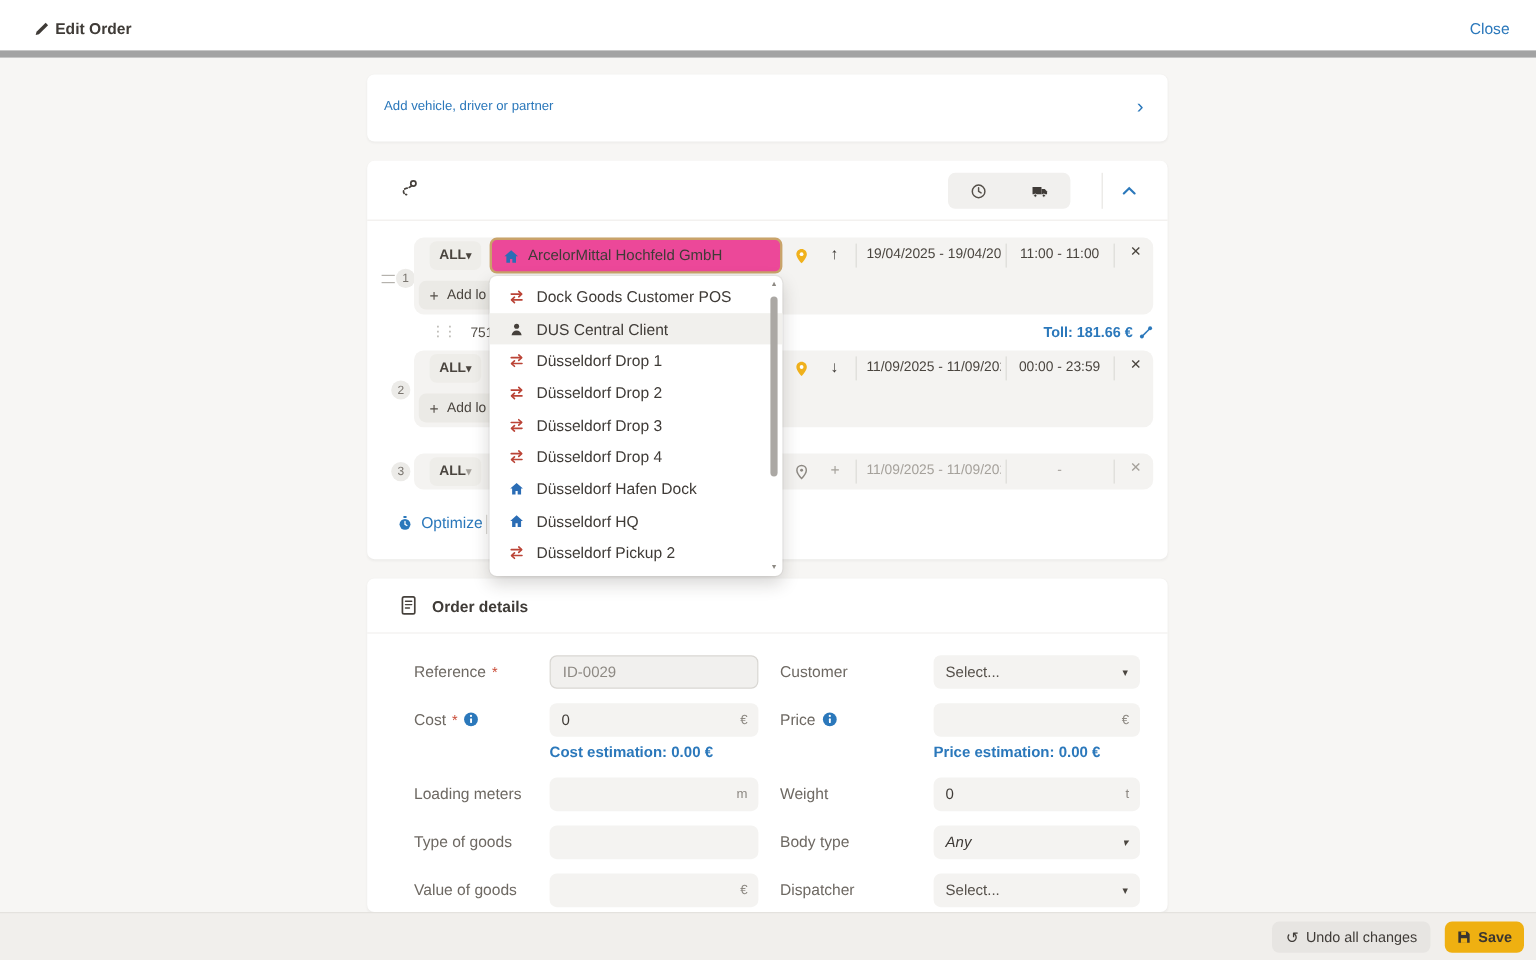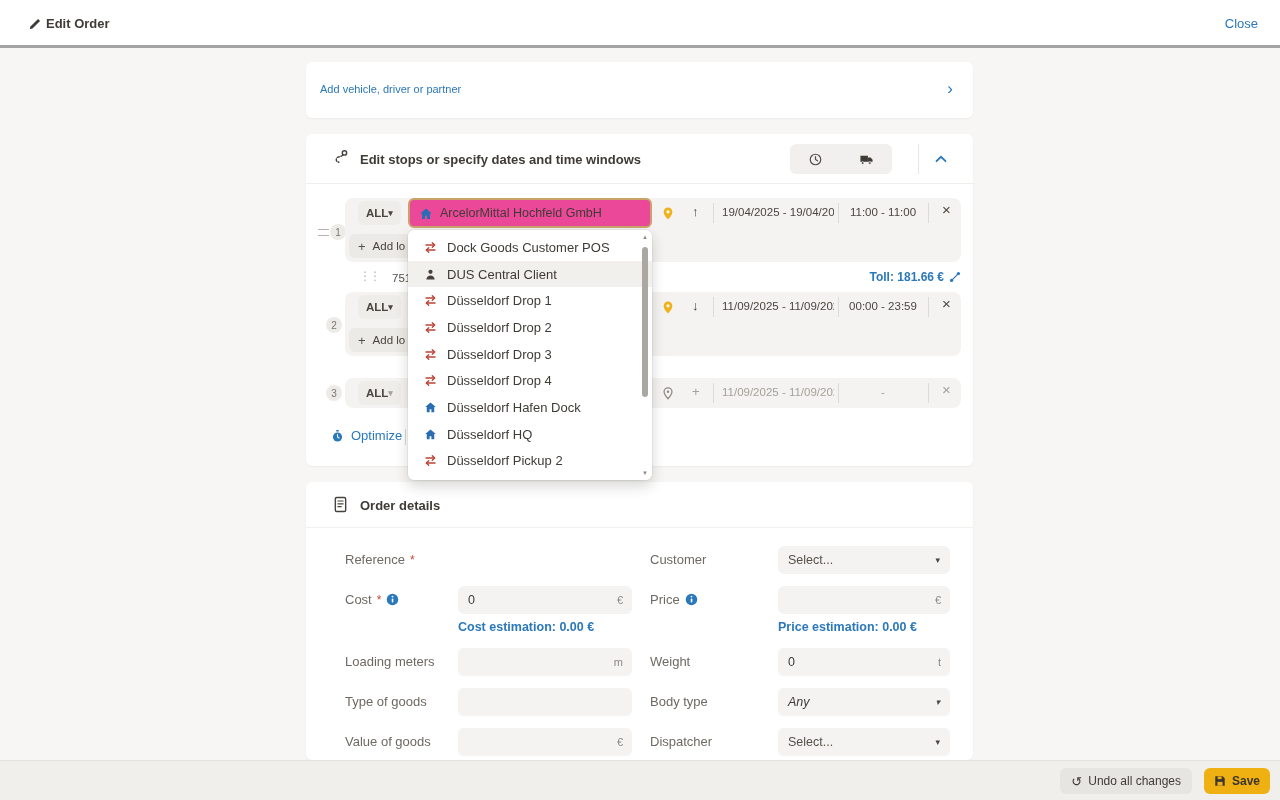--- a/index.html
+++ b/index.html
@@ -7,21 +7,21 @@
   body {
     position: relative;
     background: #f7f6f4;
     font-family: "Liberation Sans", sans-serif;
     color: #3f3b37;
     overflow: hidden;
   }
   .abs { position: absolute; }
 
   
-  .topbar { position:absolute; top:0; left:0; right:0; height:48px; background:#fff; border-bottom:3px solid #a3a3a3; z-index:20; }
+  .topbar { position:absolute; top:0; left:0; right:0; height:48px; background:#fff; border-bottom:6px solid #a3a3a3; z-index:20; }
   .topbar-title { position:absolute; left:46px; top:16px; font-size:13px; font-weight:700; color:#3f3b37; }
   .close-link { position:absolute; right:22px; top:16px; font-size:13px; color:#2b78bb; cursor:pointer; }
 
   
   .card { position:absolute; left:306px; width:667px; background:#fff; border-radius:6px; box-shadow:0 1px 2px rgba(40,35,30,.05); }
   .card-vehicle { top:62px; height:56px; cursor:pointer; }
   .vehicle-label { position:absolute; left:14px; top:21px; font-size:11px; color:#2b78bb; }
   .vehicle-chev  { position:absolute; right:20px; top:17px; font-size:17px; color:#2b78bb; line-height:20px; }
 
   .card-stops { top:134px; height:332px; }
@@ -129,21 +129,20 @@
   <span class="vehicle-chev">›</span>
 </div>
 
 <div class="card card-stops">
 
   <div class="stops-header">
     <svg class="hdr-icon" width="17" height="17" viewBox="0 0 18 18">
       <circle cx="13.2" cy="4.2" r="2.3" fill="none" stroke="#46413c" stroke-width="1.5"></circle>
       <path d="M11.5 6.3C8.6 9.2 5.6 7.3 4.6 10.6c-.5 1.8.6 2.9 2.6 3.4" fill="none" stroke="#46413c" stroke-width="1.5" stroke-linecap="round" stroke-dasharray="2.4 1.8"></path>
     </svg>
-    <span class="stops-title">Edit stops or specify dates and time windows</span>
     <div class="hdr-group">
       <div class="hdr-btn">
         <svg width="15" height="15" viewBox="0 0 16 16">
           <circle cx="8" cy="8" r="5.6" fill="none" stroke="#55504a" stroke-width="1.3"></circle>
           <path d="M8 4.8V8l2.2 1.4" fill="none" stroke="#55504a" stroke-width="1.3" stroke-linecap="round"></path>
         </svg>
       </div>
       <div class="hdr-btn">
         <svg width="15" height="14" viewBox="0 0 16 15">
           <path d="M1.5 4h8v6.5h-8z" fill="#3f3b37"></path>
@@ -370,20 +369,23 @@
       <rect x="2.5" y="1.5" width="11" height="15" rx="1.5" fill="none" stroke="#46413c" stroke-width="1.5"></rect>
       <path d="M5.2 5.3h5.6M5.2 8.3h5.6M5.2 11.3h3.6" stroke="#46413c" stroke-width="1.2" stroke-linecap="round"></path>
     </svg>
     <span class="details-title">Order details</span>
   </div>
 
   <div class="f-label lab1 r1">
     <span>Reference</span>
     <span class="req">*</span>
   </div>
+  <div class="f-input w1 r1i disabled">
+    <span>ID-0029</span>
+  </div>
   <div class="f-label lab2 r1">
     <span>Customer</span>
   </div>
   <div class="f-input f-select w2 r1i">
     <span class="sel-muted">Select...</span>
     <span class="caret">▾</span>
   </div>
 
   <div class="f-label lab1 r2">
     <span>Cost</span>

